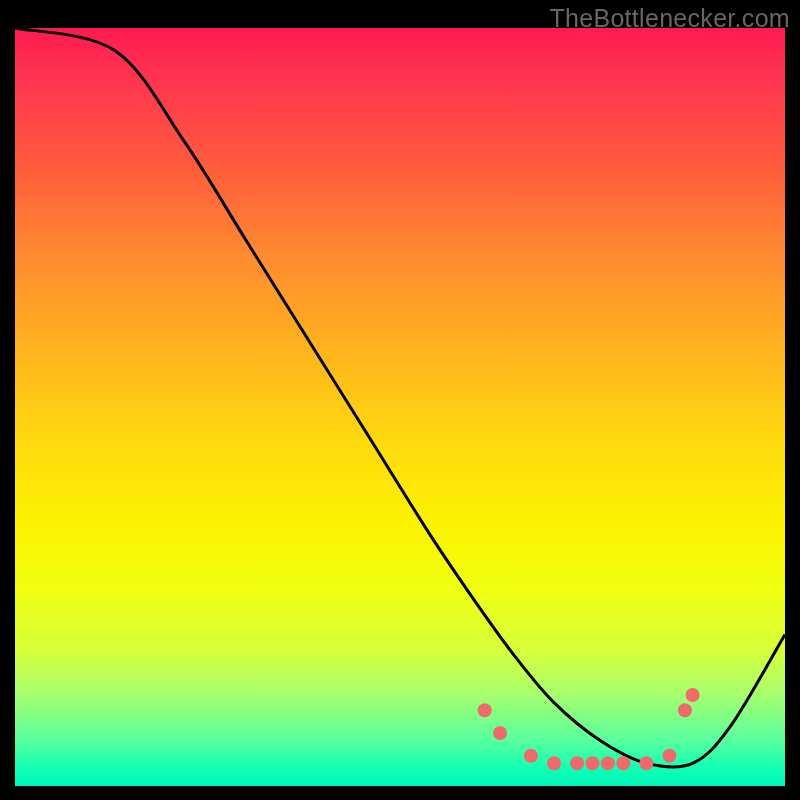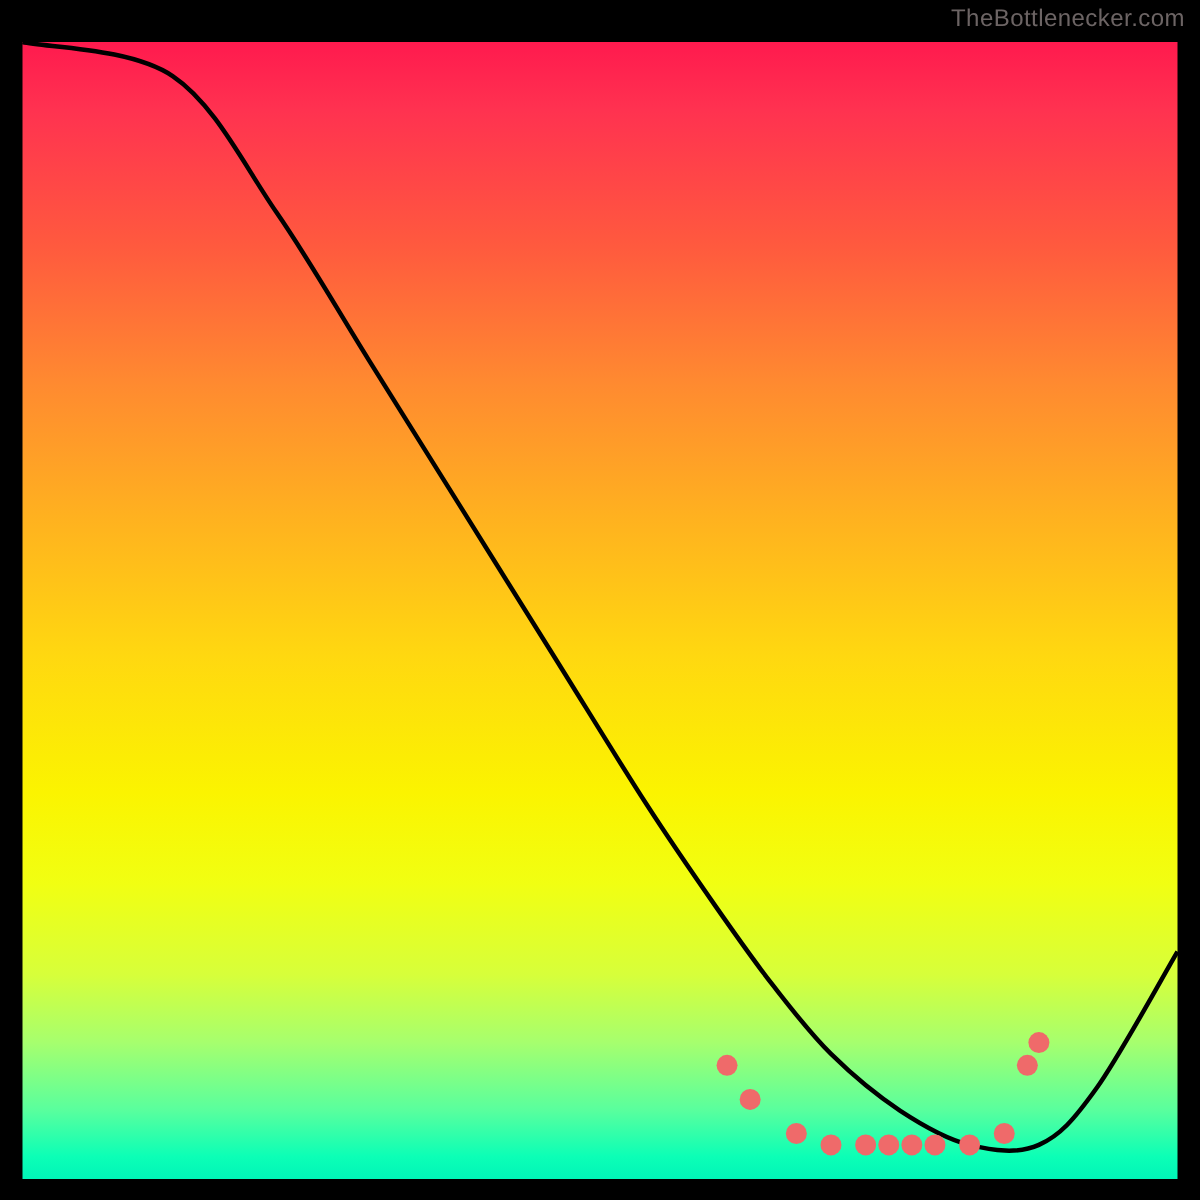--- a/index.html
+++ b/index.html
@@ -41,21 +41,21 @@
       #58ff9e 94%,
       #0cffb6 98%,
       #00f5b8 100%
     );
   }
   .watermark {
     position: absolute;
     top: 4px;
     right: 10px;
     color: #6c6464;
-    font-size: 16px;
+    font-size: 25px;
     letter-spacing: 0.3px;
     user-select: none;
   }
   svg.curve {
     position: absolute;
     top: 0;
     left: 0;
     width: 770px;
     height: 758px;
     overflow: visible;

